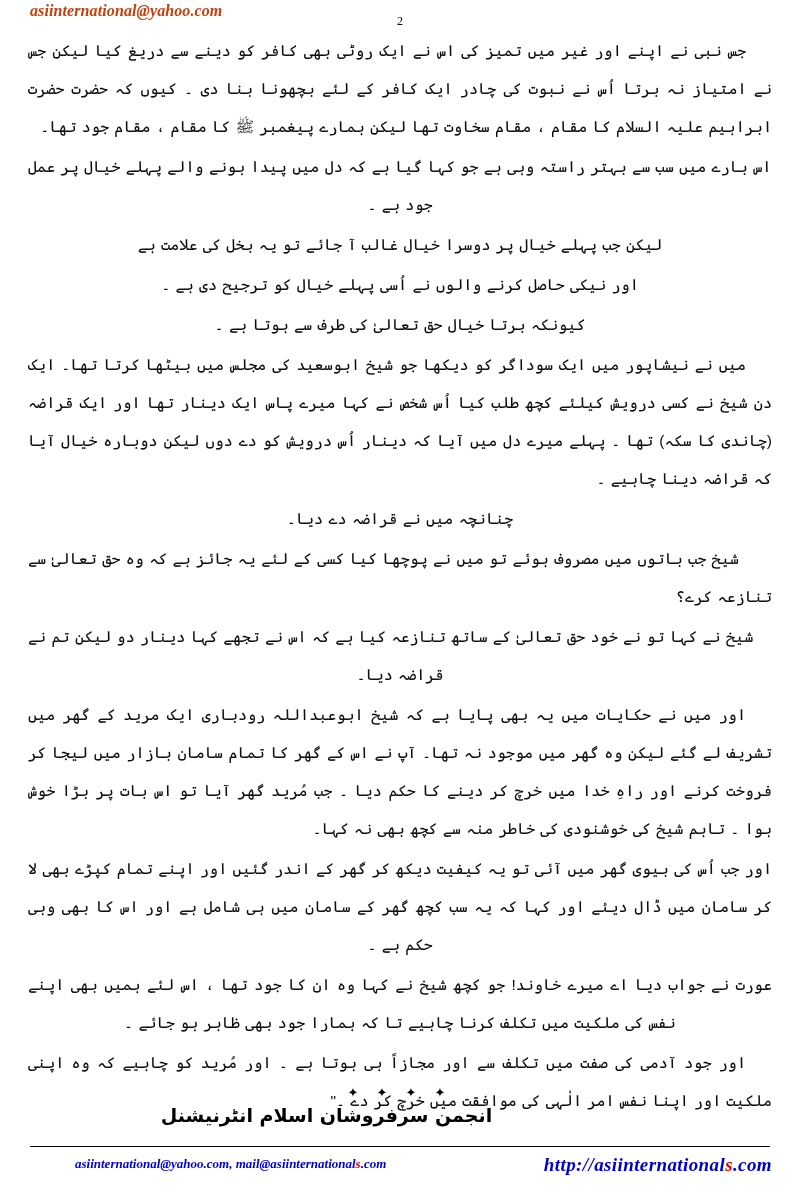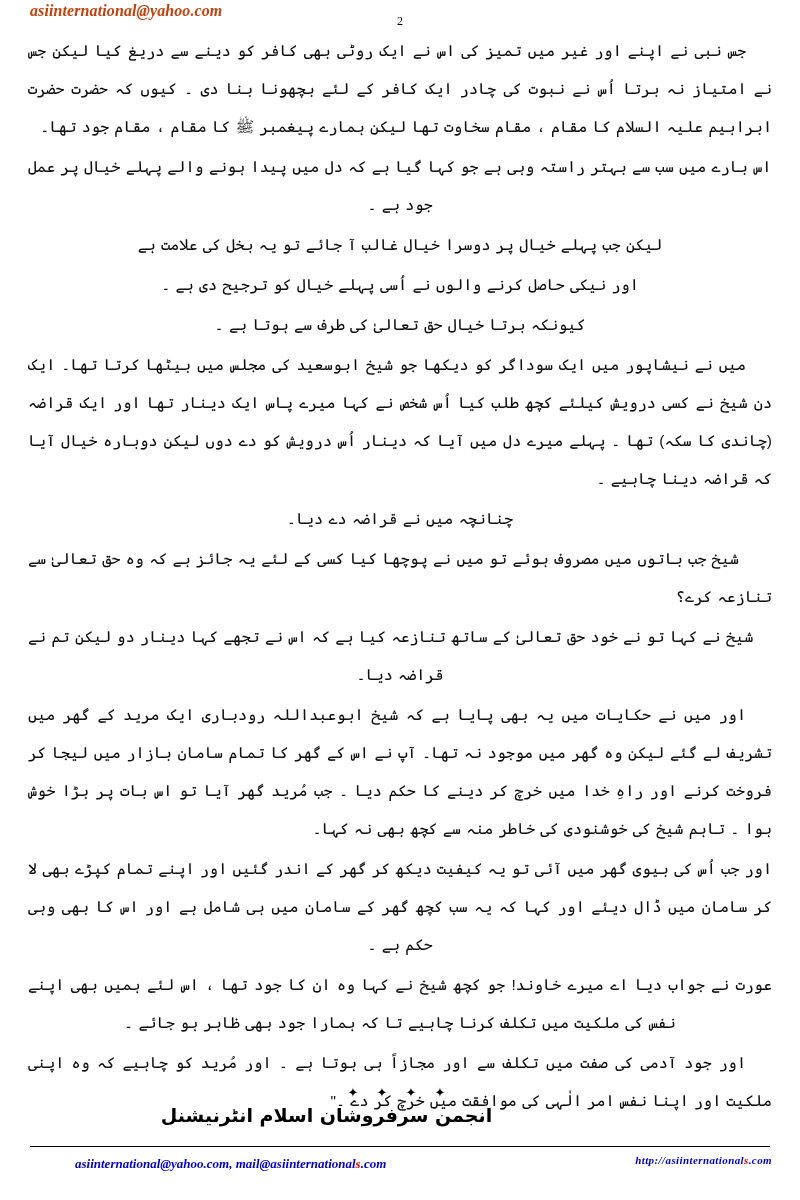--- a/index.html
+++ b/index.html
@@ -167,21 +167,21 @@
     white-space: nowrap;
     margin-left: 45px;
   }
   .footer-right {
     position: absolute;
     right: 28px;
     top: 2px;
     font-family: "Liberation Serif", "DejaVu Serif", serif;
     font-style: italic;
     font-weight: bold;
-    font-size: 11px;
+    font-size: 19px;
     color: #0000cc;
     white-space: nowrap;
     letter-spacing: 0.4px;
   }
   .red-s { color: #dd0000; }
 </style>
 </head>
 <body>
 
 <div class="page">

